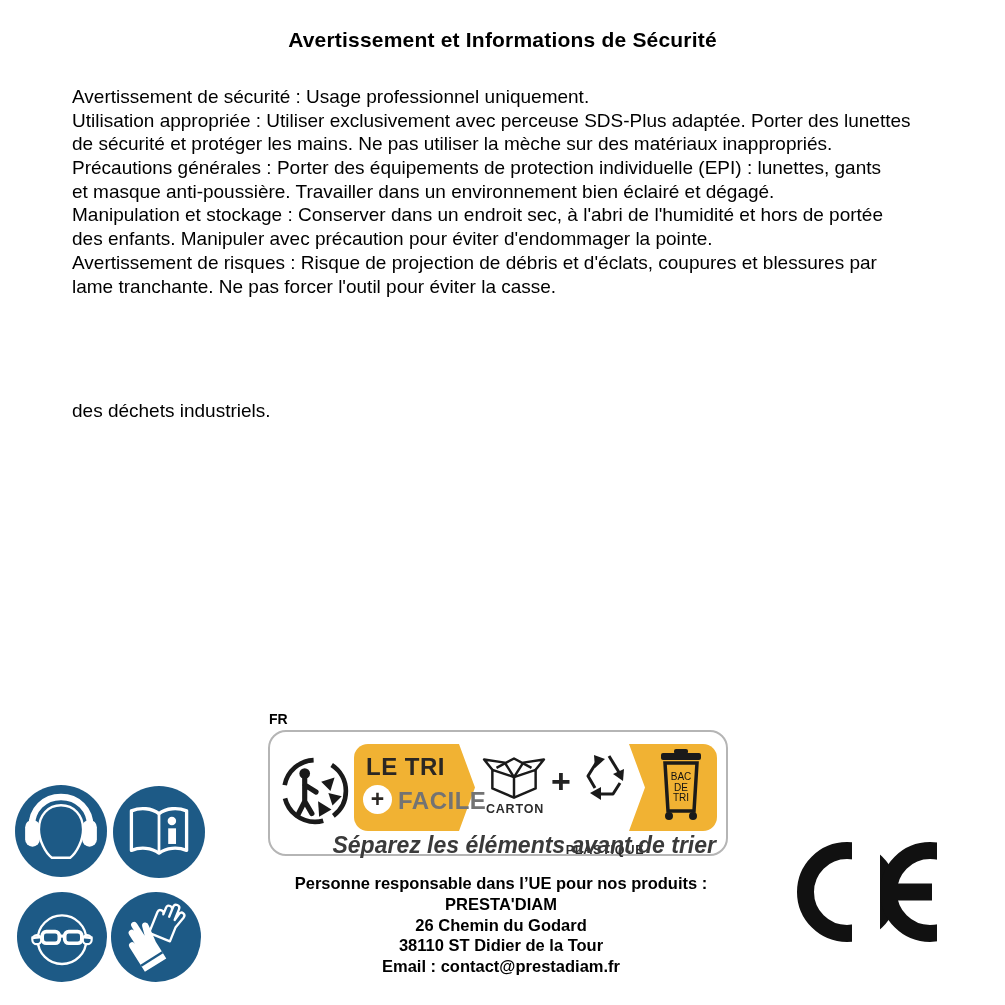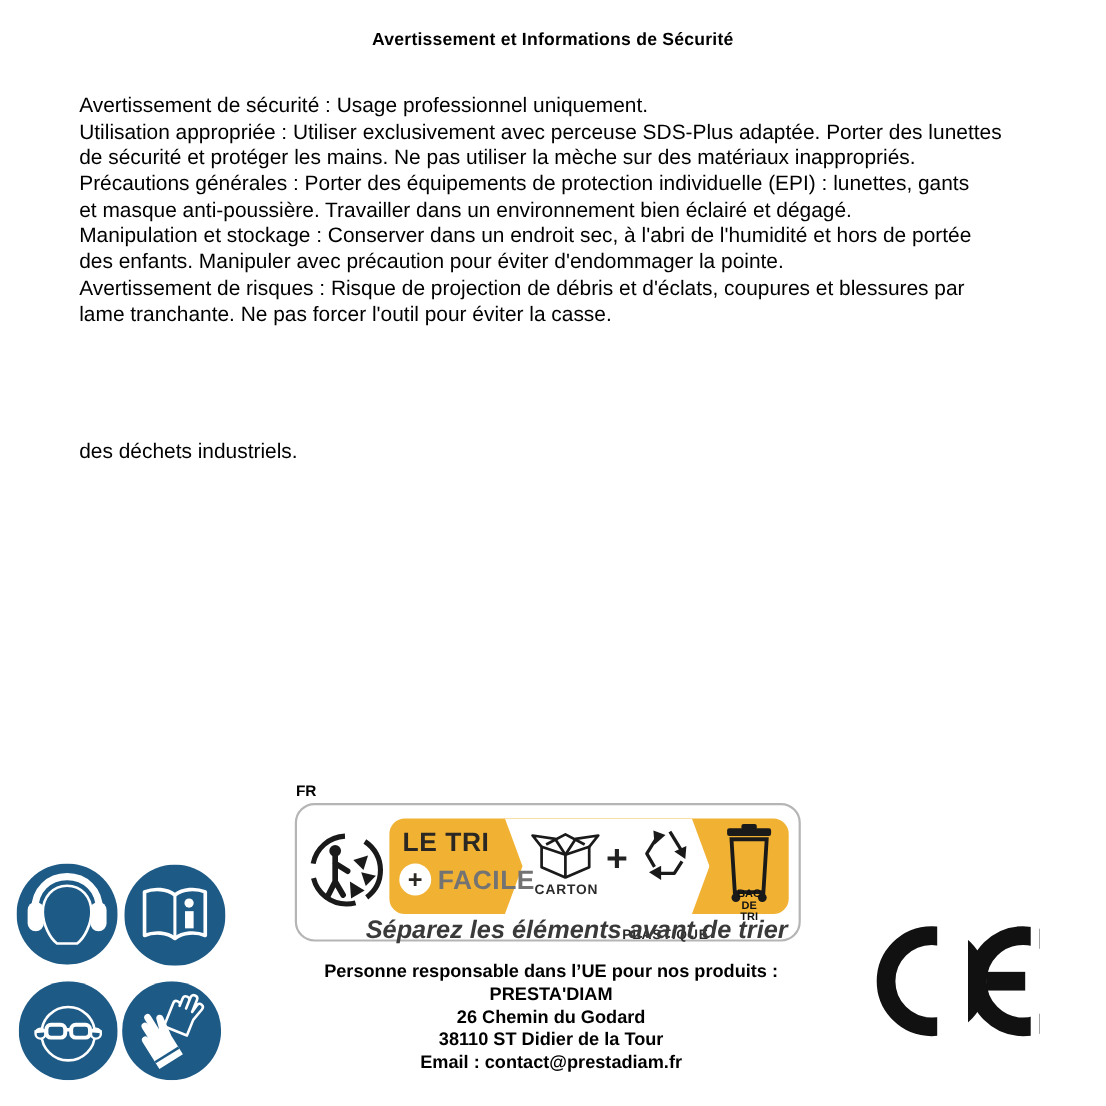--- a/index.html
+++ b/index.html
@@ -2,38 +2,38 @@
 <html style="--accent_yellow: #F1B233; --picto_blue: #1D5A86; --ink: #000000; --label_border: #B5B5B5;"><head>
 <meta charset="utf-8">
 <style>
   html,body{margin:0;padding:0;background:#fff;}
   #page{
     position:relative;width:1005px;height:1005px;background:#fff;overflow:hidden;
     font-family:"Liberation Sans","DejaVu Sans",sans-serif;color:var(--ink,#000);
   }
   .abs{position:absolute;}
   
-  .title{top:28px;left:0;width:100%;text-align:center;font-size:16px;font-weight:bold;letter-spacing:.2px;}
+  .title{top:28px;left:0;width:100%;text-align:center;font-size:21px;font-weight:bold;letter-spacing:.2px;}
   
   .bodytext{left:72px;font-size:19px;line-height:23.7px;white-space:nowrap;}
   .bodytext div{height:23.7px;}
   
   .fr{left:269px;top:711px;font-size:14px;font-weight:bold;}
   .trilabel{left:268px;top:730px;width:460px;height:126px;background:#fff;border:2px solid var(--label_border,#b5b5b5);border-radius:18px;box-sizing:border-box;}
   .tri-inner{position:absolute;inset:0;}
   .tri-yellow{position:absolute;left:84px;top:12px;width:363px;height:87px;border-radius:14px;background:var(--accent_yellow,#F1B233);}
   .tri-white{position:absolute;left:0;top:12px;width:460px;height:87px;background:#fff;
     clip-path:polygon(189px 0,359px 0,375px 43.5px,359px 87px,189px 87px,205px 43.5px);}
   .letri{position:absolute;left:96px;top:21px;font-size:24px;font-weight:800;letter-spacing:.5px;color:#2b2723;}
   .pluscircle{position:absolute;left:93px;top:53px;width:29px;height:29px;background:#fff;border-radius:50%;
     color:#2b2723;font-size:23px;font-weight:800;text-align:center;line-height:28px;}
   .facile{position:absolute;left:128px;top:55px;font-size:24px;font-weight:800;letter-spacing:.5px;color:#737373;}
   .mat-label{position:absolute;top:70px;font-size:12.5px;font-weight:bold;letter-spacing:.8px;color:#2b2b2b;text-align:center;}
   .mat-plus{position:absolute;left:281px;top:30px;font-size:34px;font-weight:800;color:#222;}
-  .bin-text{position:absolute;left:388px;top:40px;width:46px;text-align:center;font-size:10px;line-height:10.5px;font-weight:700;color:#111;margin-top:36px;}
+  .bin-text{position:absolute;left:388px;top:40px;width:46px;text-align:center;font-size:10px;line-height:10.5px;font-weight:400;color:#111;}
   .tri-footer{position:absolute;right:10px;top:100px;font-size:23px;font-style:italic;font-weight:bold;color:#3a3a3a;}
   
   .picto{border-radius:50%;}
   .picto.ring{box-shadow:0 0 0 3px #fff;z-index:2;}
   .picto svg{display:block;color:var(--picto_blue,#1D5A86);}
   
   .contact{left:240px;top:873px;width:522px;text-align:center;font-size:16.5px;font-weight:bold;line-height:20.8px;}
   
   .ce{left:795px;top:840px;}
 </style>

